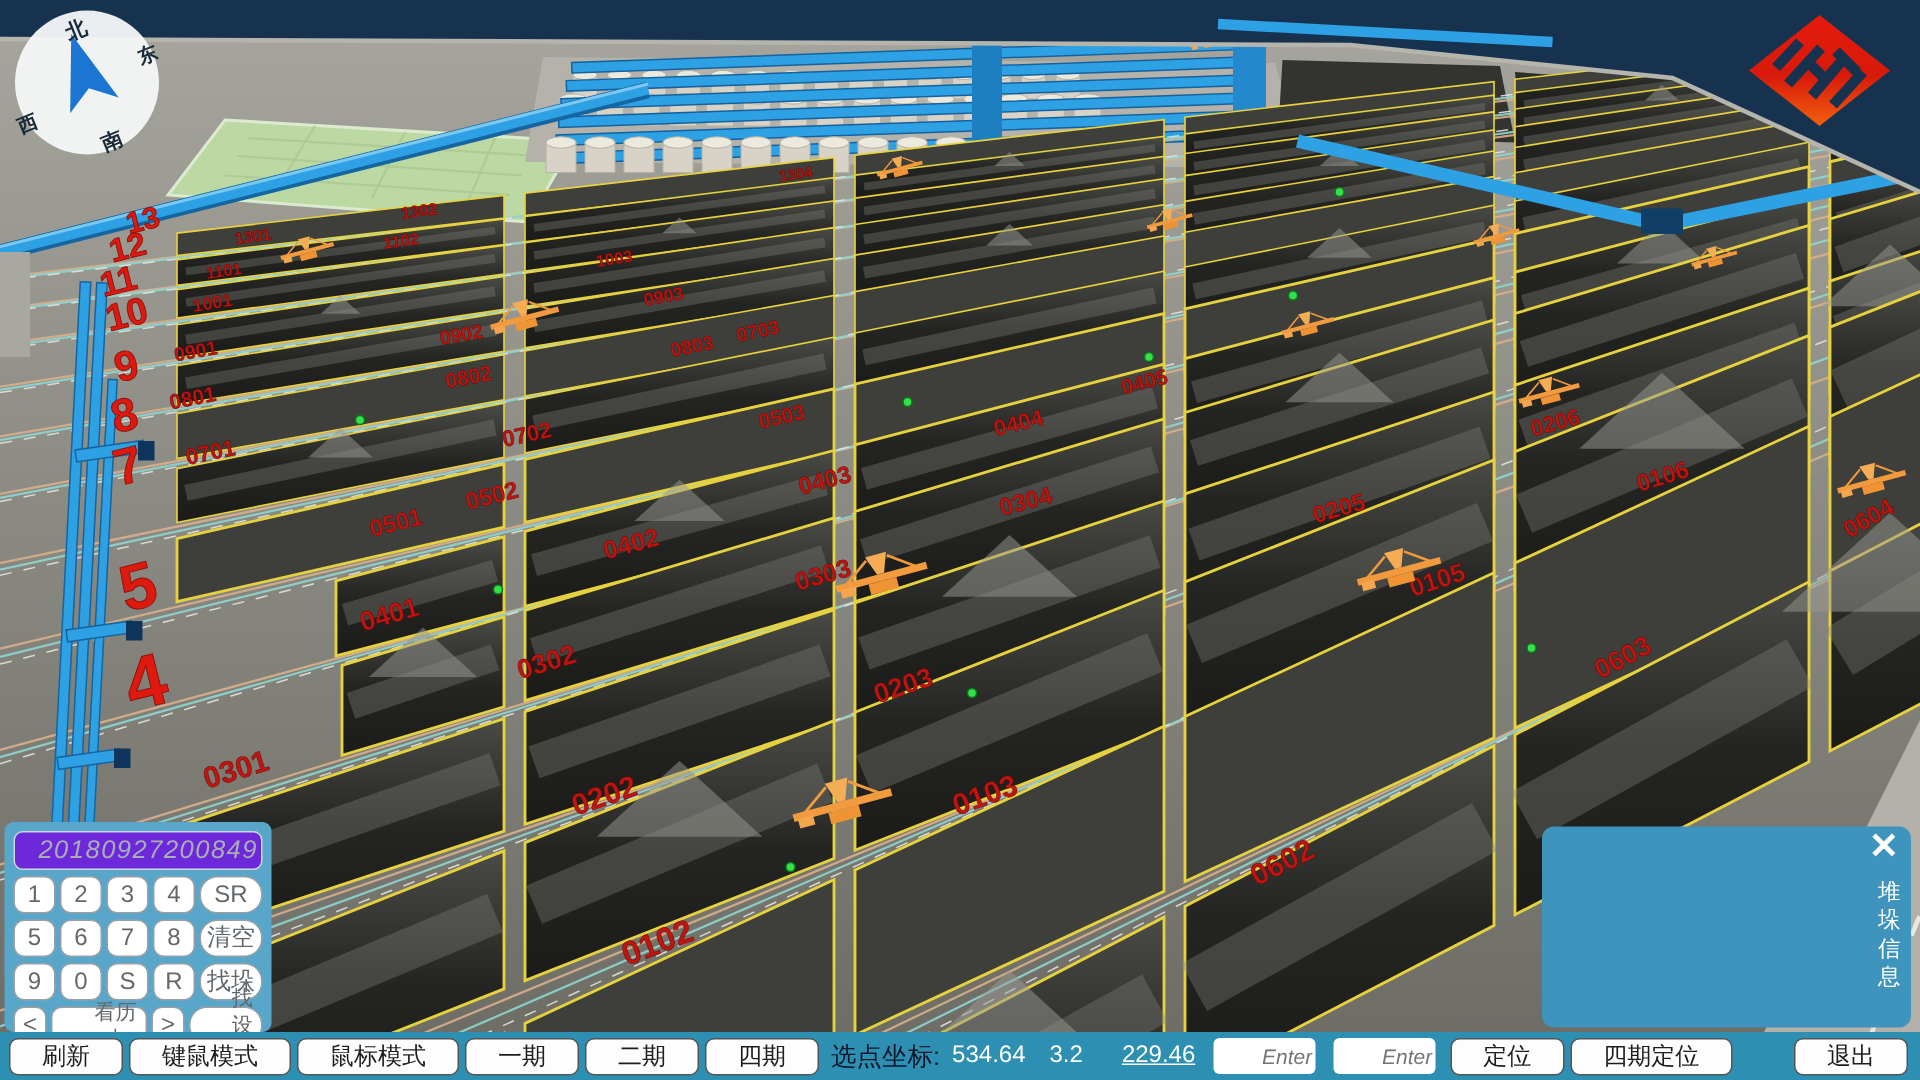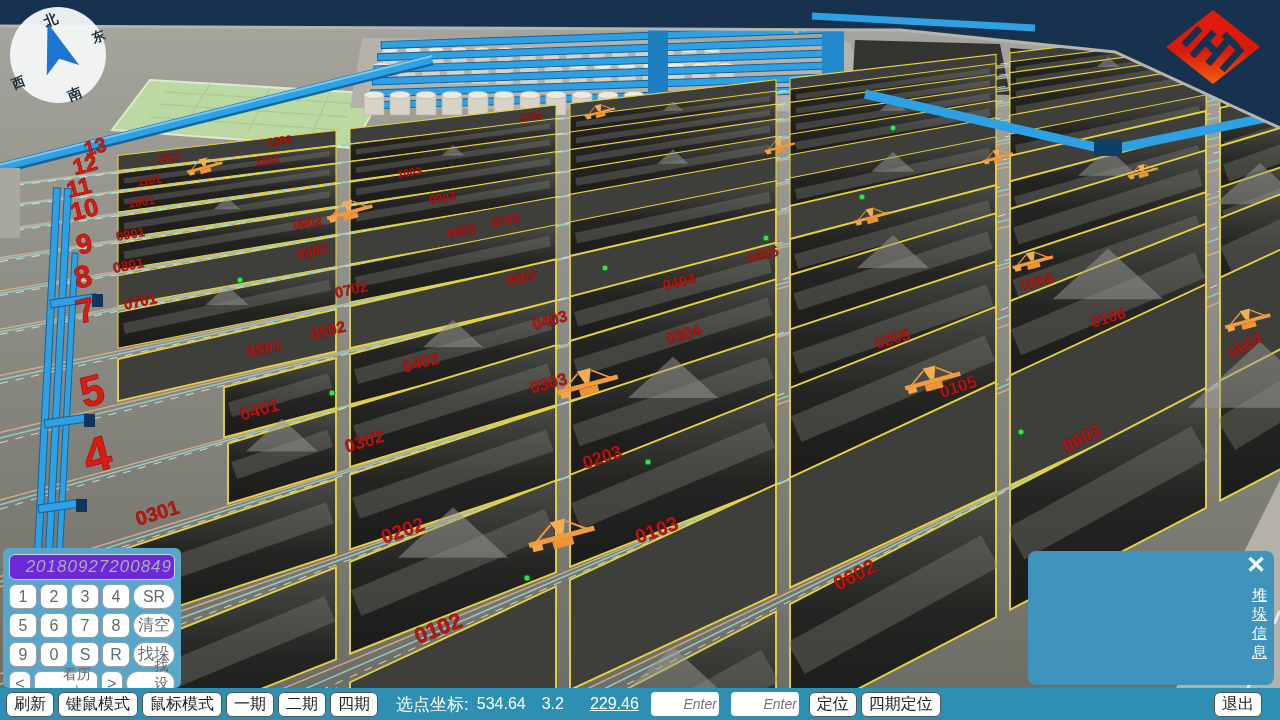--- a/index.html
+++ b/index.html
@@ -28,37 +28,37 @@
   .kp-sm{font-size:14px;padding-left:22px;}
 
   
   #info-panel{position:absolute;left:1028px;top:551px;width:246px;height:134px;z-index:6;
           background:#3f94bd;border-radius:8px;color:#eaf4f9;}
   #info-close{position:absolute;right:8px;top:2px;font-size:24px;font-weight:bold;color:#fff;
           cursor:pointer;line-height:24px;}
   #info-grid{position:absolute;left:10px;top:12px;width:200px;display:grid;
           grid-template-columns:72px 72px 78px;row-gap:9px;text-align:center;font-size:16px;}
   #info-side{position:absolute;right:6px;top:34px;width:17px;font-size:15px;line-height:19px;
-          word-break:break-all;text-align:center;color:#fff;text-decoration:underline;}
+          word-break:break-all;text-align:center;color:#fff;}
 
   
   #bottom-bar{position:absolute;left:0;top:688px;width:1280px;height:32px;z-index:7;
           background:#2d8fb2;display:flex;align-items:center;padding:0 6px;box-sizing:border-box;}
   .bar-btn{height:25px;background:#fdfdfd;border:1.5px solid #555;border-radius:6px;
           font-size:16px;color:#1d1d1d;display:flex;align-items:center;justify-content:center;
-          padding:0 7px;margin-right:4px;cursor:pointer;white-space:nowrap;box-sizing:border-box;}
-  #coord-label{color:#ffffff;font-size:17px;margin:0 4px 0 14px;white-space:nowrap;}
+          padding:0 21px;margin-right:4px;cursor:pointer;white-space:nowrap;box-sizing:border-box;}
+  #coord-label{color:#0f172a;font-size:17px;margin:0 4px 0 4px;white-space:nowrap;}
   .coord-val{color:#fff;font-size:16px;}
   #cv0{margin-left:4px;} #cv1{margin-left:16px;} #cv2{margin-left:26px;text-decoration:underline;}
   .enter-input{width:64px;height:22px;background:#fff;border:none;border-radius:4px;
           text-align:right;font-style:italic;font-size:14px;color:#a5a5a5;margin-left:12px;
           font-family:"Liberation Sans",sans-serif;}
   #btn-locate{margin-left:10px;}
   #bar-spacer{flex:1;}
-  #btn-exit{margin-right:12px;}
+  #btn-exit{margin-right:2px;}
 </style>
 </head>
 <body>
 
 <div id="stage">
 
   <svg id="scene-svg" width="1280" height="720" viewBox="0 0 1280 720">
     <defs>
       <linearGradient id="groundGrad" x1="0" y1="0" x2="0" y2="1">
         <stop offset="0" stop-color="#a5a49d"></stop>

